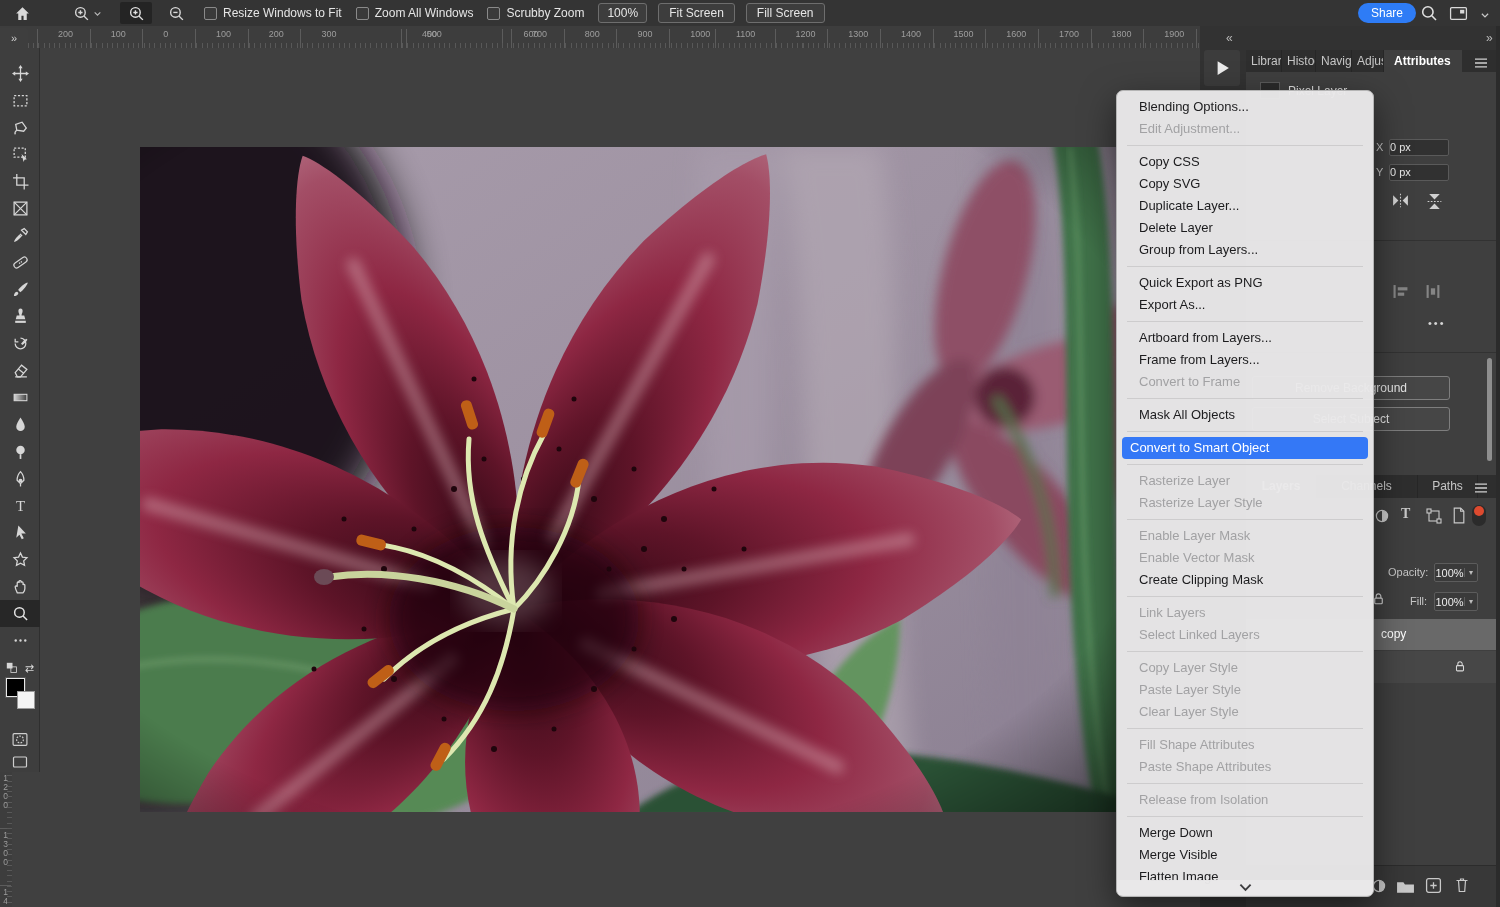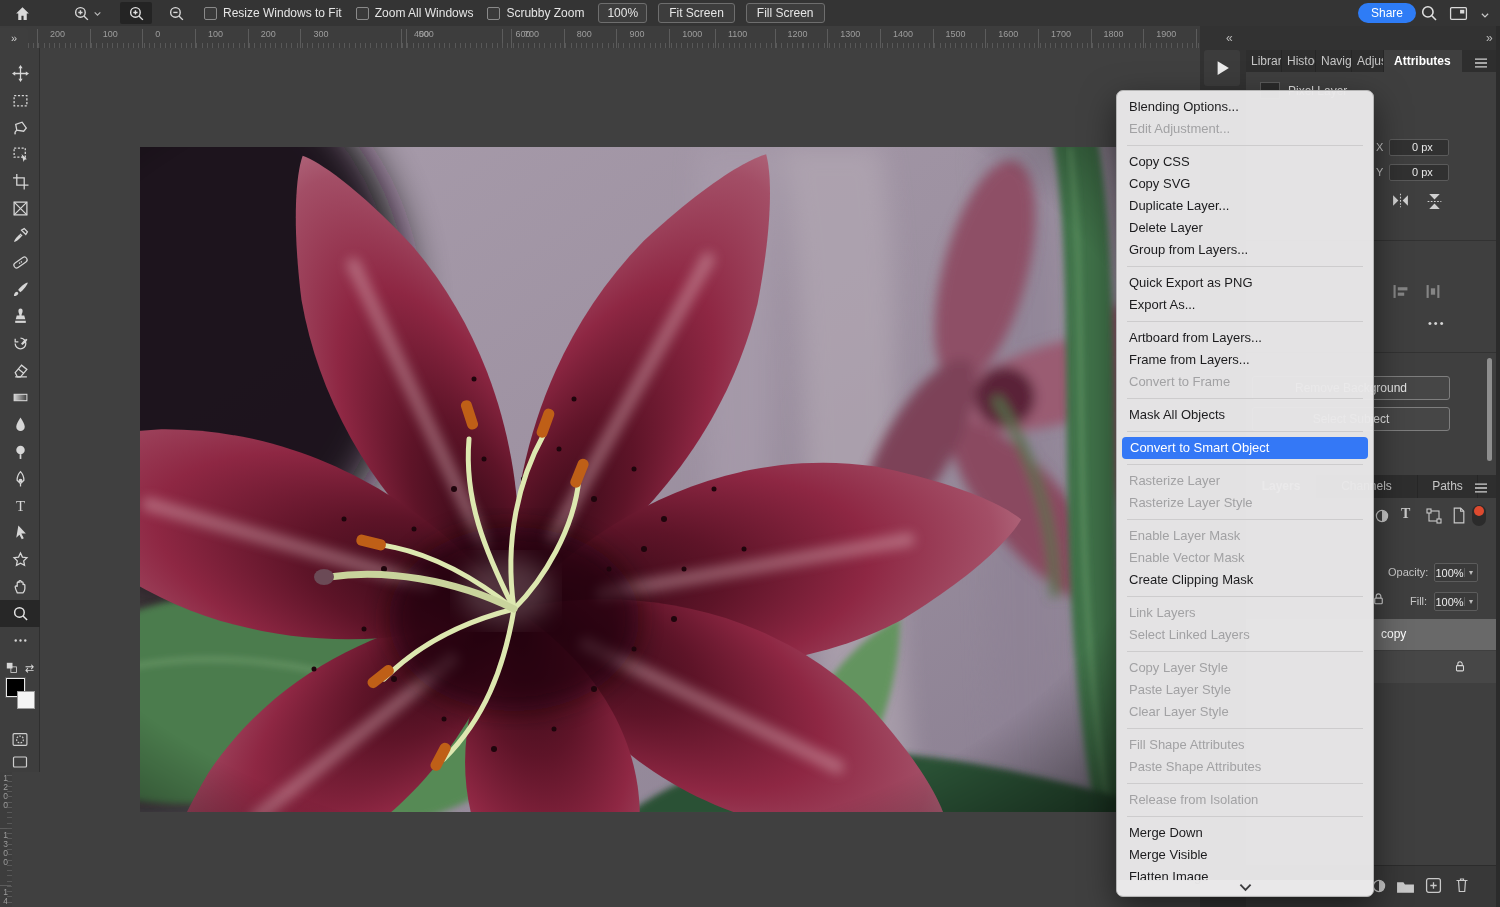--- a/index.html
+++ b/index.html
@@ -15,21 +15,21 @@
     padding:2px 10px;margin-right:11px;font-size:12px;line-height:14px;}
   .ob-chk{display:flex;align-items:center;margin-right:14px;color:#e5e5e5;text-align:right;}
   .ob-chk .box{width:11px;height:11px;border:1px solid #8a8a8a;border-radius:2px;background:#3a3a3a;margin-right:6px;}
   #zoomin-btn{background:#242424;border-radius:2px;}
   #share-btn{position:absolute;right:84px;top:3px;background:#2e7cf6;color:#fff;border-radius:10px;
     padding:3px 13px;font-size:12px;}
   
   #hruler{left:12px;top:26px;width:1192px;height:22px;background:#3d3d3d;border-bottom:1px solid #2d2d2d;overflow:hidden;}
   #hruler::after{content:"";position:absolute;left:0;right:0;bottom:0;height:5px;
     background:repeating-linear-gradient(90deg,#585858 0 1px,transparent 1px 5.27px);}
-  .hlabel{position:absolute;top:3px;height:19px;border-left:1px solid #5c5c5c;padding-left:12px;
+  .hlabel{position:absolute;top:3px;height:19px;border-left:1px solid #5c5c5c;padding-left:20px;
     font-size:9px;color:#9d9d9d;}
   #ruler-corner{left:0;top:26px;width:12px;height:22px;background:#3d3d3d;border-right:1px solid #2d2d2d;}
   #vruler{left:0;top:48px;width:12px;height:859px;background:#3d3d3d;border-right:1px solid #2d2d2d;overflow:hidden;}
   #vruler::after{content:"";position:absolute;top:0;bottom:0;right:0;width:5px;
     background:repeating-linear-gradient(180deg,#585858 0 1px,transparent 1px 5.27px);}
   .vlabel{position:absolute;left:0;width:11px;font-size:8.5px;line-height:9px;color:#9d9d9d;
     text-align:center;border-top:1px solid #5c5c5c;padding-top:2px;white-space:pre;}
   
   #tools-collapse{left:0;top:28px;width:28px;height:20px;background:#3e3e3e;color:#cfcfcf;
     font-size:11px;display:flex;align-items:center;justify-content:center;border-radius:0 2px 0 0;}
@@ -42,40 +42,40 @@
   #swatches{left:4px;top:678px;width:34px;height:44px;}
   #fg-swatch{position:absolute;left:2px;top:0;width:17px;height:17px;background:#000;border:1px solid #e8e8e8;outline:1px solid #555;}
   #bg-swatch{position:absolute;left:13px;top:13px;width:16px;height:16px;background:#f4f4f4;border:1px solid #9a9a9a;}
   
   #pasteboard{left:12px;top:48px;width:1188px;height:859px;background:#404040;}
   #canvas-image{left:140px;top:147px;width:978px;height:665px;}
   
   #context-menu{left:1116px;top:90px;width:258px;height:807px;background:rgba(233,232,233,0.97);
     border:1px solid #b5b5b5;border-radius:7px;box-shadow:0 12px 34px rgba(0,0,0,0.5);
     padding-top:5px;box-sizing:border-box;overflow:hidden;z-index:50;font-size:13px;color:#1c1c1e;}
-  .menu-item{height:22px;line-height:22px;padding-left:12px;white-space:nowrap;}
+  .menu-item{height:22px;line-height:22px;padding-left:22px;white-space:nowrap;}
   .menu-item.disabled{color:#a2a2a4;}
   .menu-item.highlighted{background:#3478f6;color:#fff;margin:0 5px;padding-left:8px;border-radius:4px;}
   .menu-sep{height:1px;background:#cdcccd;margin:5px 10px;}
   #menu-scroll-chevron{position:absolute;left:0;right:0;bottom:1px;height:15px;display:flex;
     align-items:center;justify-content:center;color:#3c3c3e;background:rgba(233,232,233,0.97);}
   
   #rightdock{left:1200px;top:26px;width:300px;height:881px;background:#323232;}
   #farstrip{left:1496px;top:26px;width:4px;height:881px;background:#2b2b2b;}
   .collapse-glyph{color:#b9b9b9;font-size:12px;}
   #play-panel{left:1204px;top:50px;width:36px;height:36px;background:#3c3c3c;border-radius:3px;
     display:flex;align-items:center;justify-content:center;}
   .panel-group{background:#3f3f3f;}
   .tabstrip{position:absolute;left:0;top:0;right:0;height:22px;background:#2e2e2e;display:flex;}
   .tab{height:22px;line-height:22px;font-size:12px;color:#c6c6c6;padding:0 5px;box-sizing:border-box;
     overflow:hidden;white-space:nowrap;border-right:1px solid #262626;}
   .tab.active{background:#3f3f3f;color:#fff;border-right:none;}
   .hamburger{position:absolute;top:5px;}
   .field{position:absolute;background:#313131;border:1px solid #5a5a5a;border-radius:2px;
-    color:#e8e8e8;font-size:11px;line-height:15px;padding-left:22px;box-sizing:border-box;}
+    color:#e8e8e8;font-size:11px;line-height:15px;padding-left:0;box-sizing:border-box;}
   .plabel{position:absolute;color:#c6c6c6;font-size:11px;}
   .qa-btn{position:absolute;left:6px;width:196px;height:22px;border:1px solid #7e7e7e;border-radius:3px;
     background:#464646;color:#e4e4e4;font-size:12px;text-align:center;line-height:22px;overflow:hidden;}
   .valbox{position:absolute;width:44px;height:19px;background:#3a3a3a;border:1px solid #5c5c5c;border-radius:2px;
     color:#ececec;font-size:11px;box-sizing:border-box;display:flex;align-items:center;}
   .valbox .v{flex:1;text-align:center;}
   .valbox .c{width:12px;border-left:1px solid #5c5c5c;color:#bdbdbd;font-size:8px;text-align:center;}
   #sel-layer-row{position:absolute;left:0;width:250px;height:31px;background:#696969;color:#fff;font-size:12px;}
   #bg-layer-row{position:absolute;left:0;width:250px;height:32px;background:#474747;}
   #layers-bottombar{position:absolute;left:0;width:250px;height:42px;background:#383838;border-top:1px solid #2c2c2c;}

